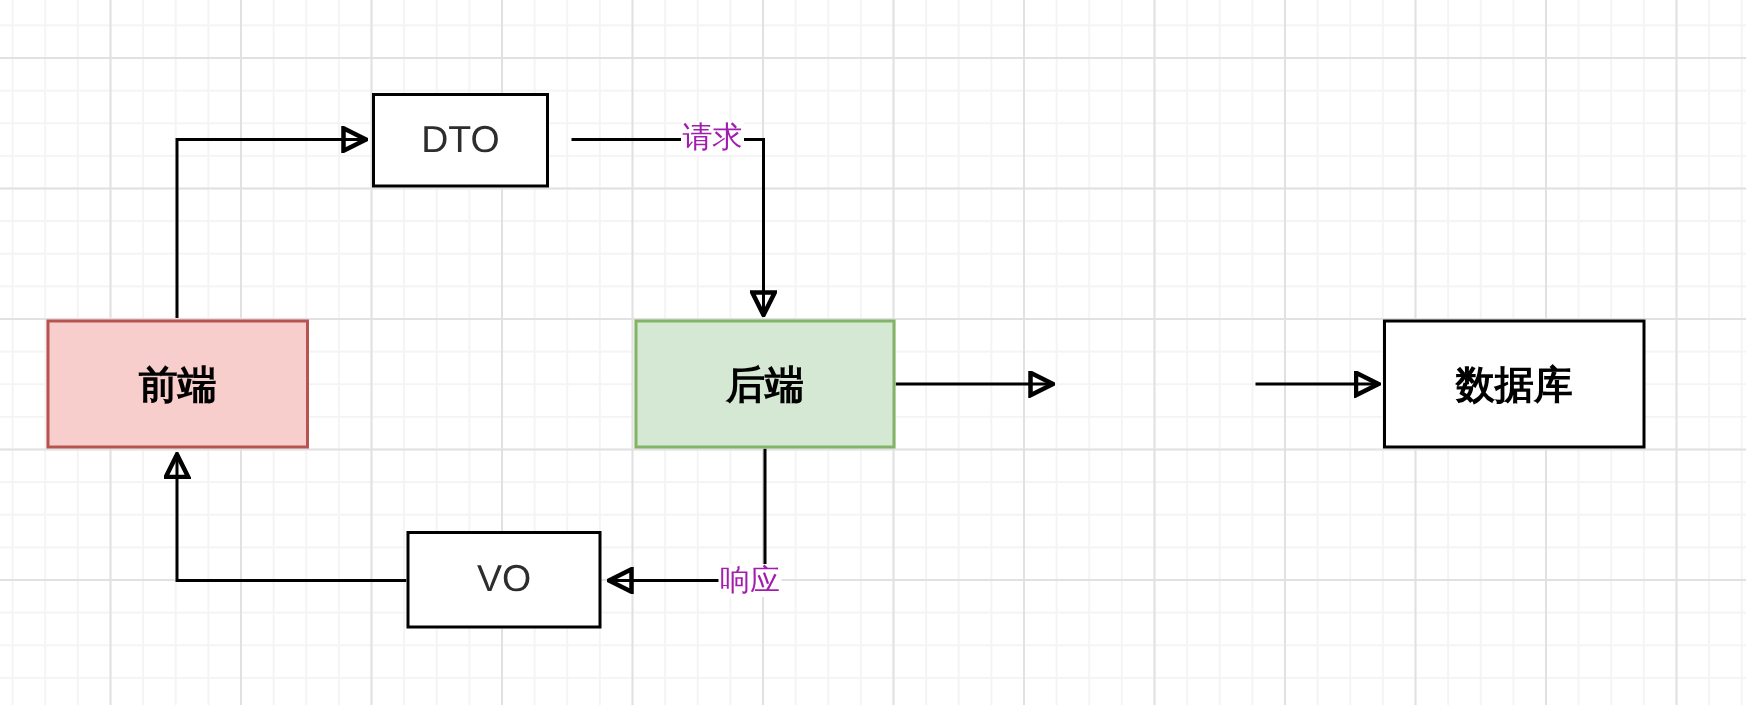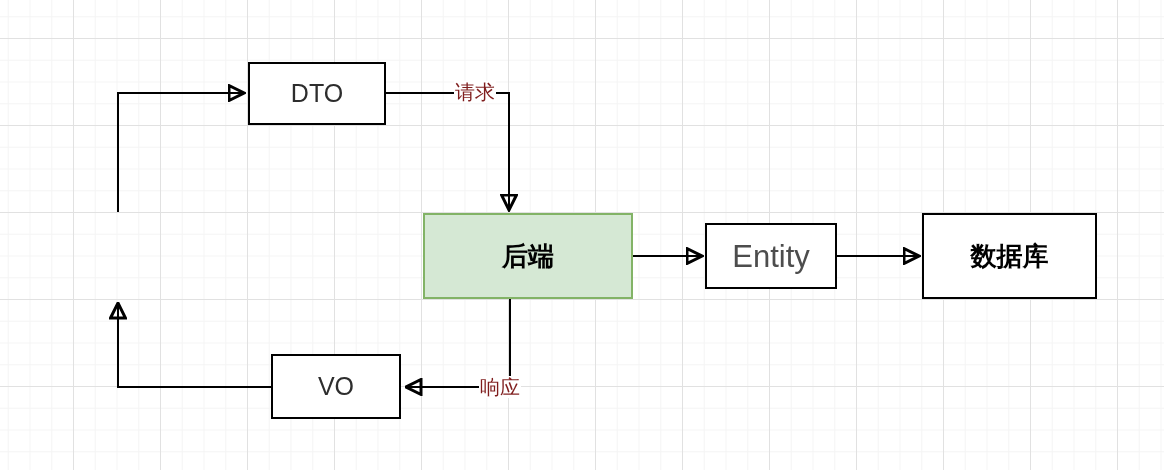--- a/index.html
+++ b/index.html
@@ -62,31 +62,31 @@
   .label-en {
     font-weight: 400;
     font-size: 25px;
     color: #2d2d2d;
     line-height: 1;
   }
   .label-en.big {
     font-size: 31px;
     color: #4d4d4d;
   }
-  #node-dto      { left: 248px; top: 62px;  width: 138px; height: 63px; }
+  #node-dto      { left: 248px; top: 62px;  width: 118px; height: 63px; }
   #node-frontend { left: 31px;  top: 213px; width: 175px; height: 86px; }
-  #node-backend  { left: 423px; top: 213px; width: 210px; height: 86px; }
+  #node-backend  { left: 423px; top: 213px; width: 174px; height: 86px; }
   #node-entity   { left: 705px; top: 223px; width: 132px; height: 66px; }
   #node-database { left: 922px; top: 213px; width: 175px; height: 86px; justify-content: center; }
   #node-vo       { left: 271px; top: 354px; width: 130px; height: 65px; text-align: center; }
   .edge-label {
     position: absolute;
     transform: translate(-50%, -50%);
     background: #ffffff;
-    color: #7f1d1d;
+    color: #a21caf;
     font-size: 20px;
     line-height: 1.1;
     padding: 0 1px;
     white-space: nowrap;
   }
   #edge-label-request  { left: 475px; top: 92px; }
   #edge-label-response { left: 500px; top: 387px; }
 </style>
 </head>
 <body>
@@ -104,28 +104,28 @@
     <path d="M 597 256 L 702 256" marker-end="url(#arrow)"></path>
     <path d="M 837 256 L 919 256" marker-end="url(#arrow)"></path>
     <path d="M 510 299 L 510 387 L 406 387" marker-end="url(#arrow)"></path>
     <path d="M 271 387 L 118 387 L 118 303" marker-end="url(#arrow)"></path>
   </svg>
 
   <div class="node plain" id="node-dto">
     <span class="label-en">DTO</span>
   </div>
 
+  <div class="node red" id="node-frontend">
+    <span class="label-cn">前端</span>
+  </div>
 
   <div class="node green" id="node-backend">
     <span class="label-cn">后端</span>
   </div>
 
-  <div class="node plain" id="node-entity">
-    <span class="label-en big">Entity</span>
-  </div>
 
   <div class="node plain" id="node-database">
     <span class="label-cn">数据库</span>
   </div>
 
   <div class="node plain" id="node-vo">
     <span class="label-en">VO</span>
   </div>
 
   <div class="edge-label" id="edge-label-request">请求</div>

